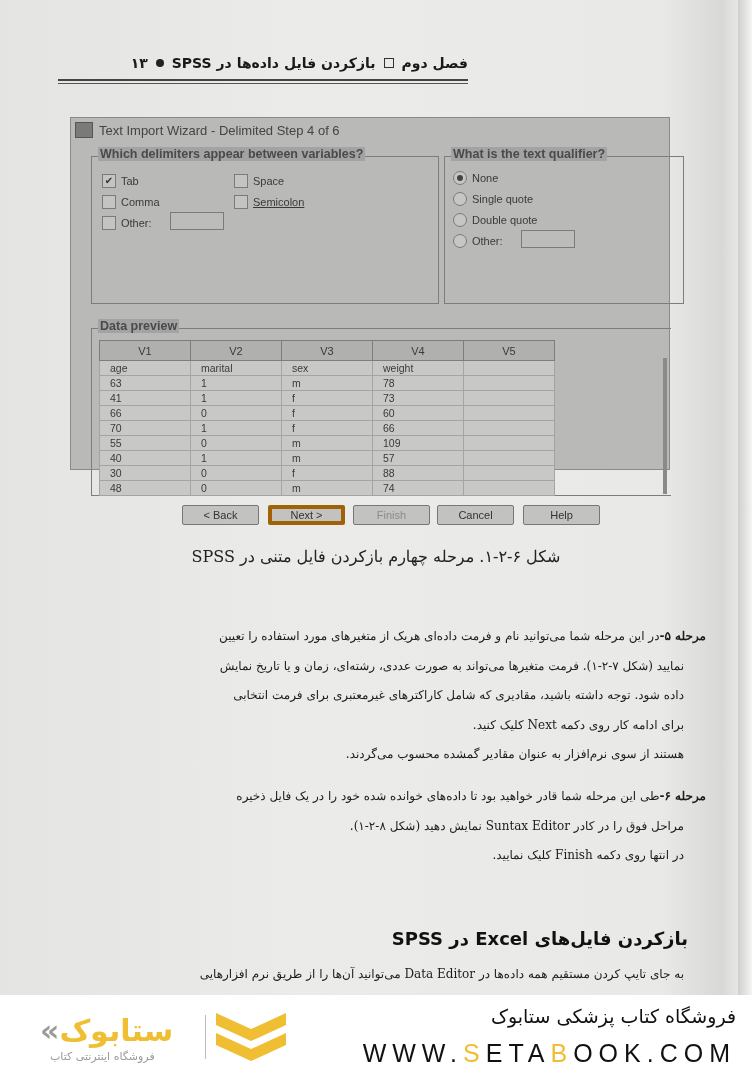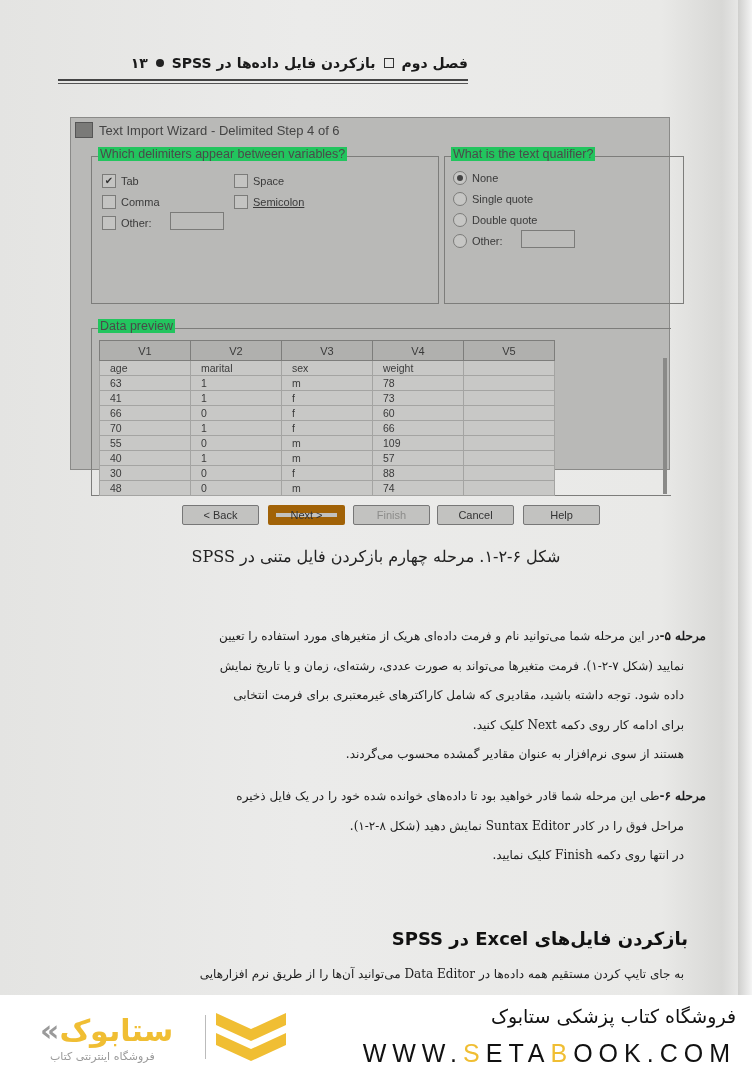--- a/index.html
+++ b/index.html
@@ -35,22 +35,22 @@
   }
   .dlg-title {
     position:absolute; left:4px; top:3px; height:18px; display:flex; align-items:center; gap:6px;
     font-size:13px; color:#444;
   }
   .dlg-icon { width:16px; height:14px; background:#7a7a78; border:1px solid #555; }
   .group {
     position:absolute; border:1px solid #7d7d7b; box-sizing:border-box;
   }
   .group-label {
-    position:absolute; top:-10px; left:6px; background:#22c55e; padding:0 2px;
-    font-size:12.5px; font-weight:normal; color:#4a4a4a;
+    position:absolute; top:-10px; left:6px; background:#a3a3a3; padding:0 2px;
+    font-size:12.5px; font-weight:bold; color:#4a4a4a;
   }
   .opt { position:absolute; display:flex; align-items:center; gap:5px; font-size:11px; color:#3a3a3a; }
   .cb { width:12px; height:12px; border:1px solid #7b7b79; background:#c4c4c2; font-size:10px; line-height:12px; text-align:center; color:#333; }
   .rb { width:12px; height:12px; border:1px solid #7b7b79; border-radius:50%; background:#c6c6c4; position:relative; }
   .rb.on::after { content:""; position:absolute; left:3px; top:3px; width:6px; height:6px; border-radius:50%; background:#444; }
   .small-field { position:absolute; border:1px solid #7b7b79; background:#bcbcba; }
 
   .preview-table {
     position:absolute; left:28px; top:222px; border-collapse:collapse;
     font-size:10.5px; color:#3a3a3a;
@@ -64,21 +64,21 @@
     text-align:left; line-height:13px;
   }
   .vscroll { position:absolute; left:592px; top:240px; width:4px; height:136px; background:#8a8a88; }
 
   .btn {
     position:absolute; top:387px; height:20px; width:77px;
     border:1px solid #777; border-radius:2px; background:#c2c2c0;
     font-size:11px; font-family:"Liberation Sans", sans-serif; color:#333;
     box-sizing:border-box; display:flex; align-items:center; justify-content:center;
   }
-  .btn.default { border:8px solid #a16207; }
+  .btn.default { border:4px solid #a16207; }
   .btn.disabled { color:#8c8c8a; }
 
   .caption {
     position:absolute; left:0; top:547px; width:752px; text-align:center;
     direction:rtl; font-size:16px; color:#222; font-family:"DejaVu Serif", serif;
   }
 
   .body-text {
     position:absolute; left:76px; width:630px; direction:rtl; text-align:justify;
     font-family:"DejaVu Serif", serif; font-size:12px; color:#1c1c1c; line-height:29.5px;

